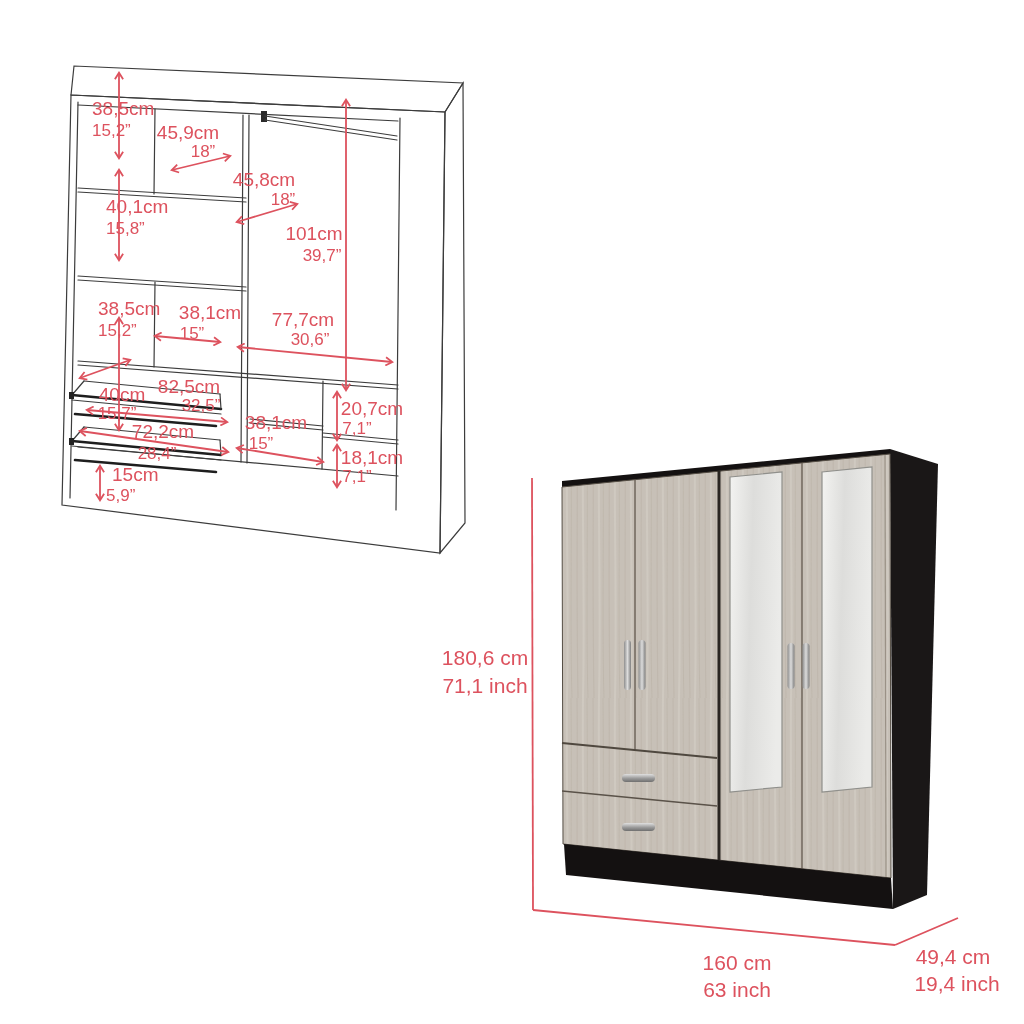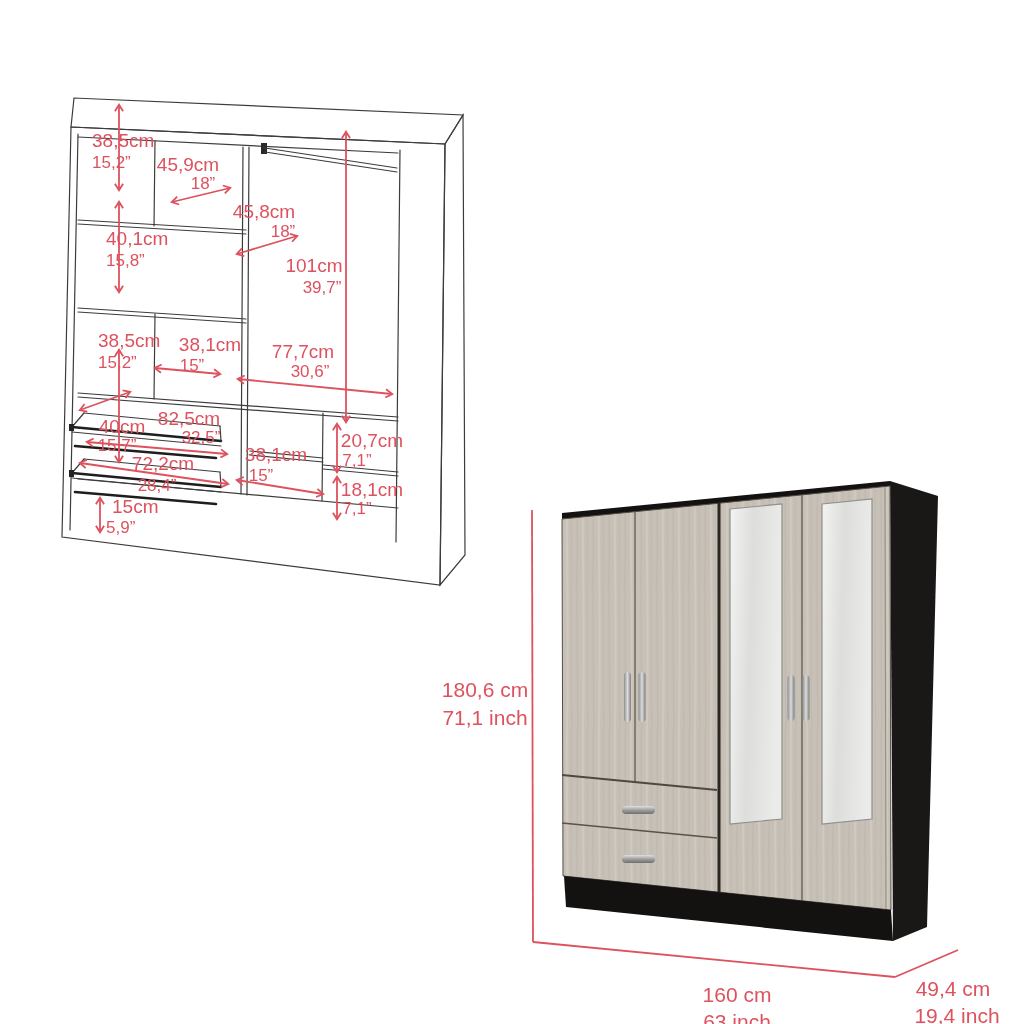--- a/index.html
+++ b/index.html
@@ -1,20 +1,20 @@
 <!DOCTYPE html>
 <html><head>
 <meta charset="utf-8">
 <style>
   html,body{margin:0;padding:0;}
   body{
     width:1024px;height:1024px;background:#ffffff;position:relative;overflow:hidden;
     font-family:"Liberation Sans", sans-serif;
   }
-  .sheet{position:absolute;inset:0;margin-top:32px;}
+  .sheet{position:absolute;inset:0;}
   svg{position:absolute;}
   #wireframe-svg{left:58px;top:42px;}
   #product-svg{left:430px;top:438px;}
   .dimtxt{fill:#dd525e;font-family:"Liberation Sans",sans-serif;}
   .wf-dim{font-size:19px;}
   .wf-dim-s{font-size:17px;}
   .pr-dim{font-size:21px;}
   .wfline{stroke:#3c3c3c;stroke-width:1.2;fill:none;stroke-linecap:round;}
   .wfthick{stroke:#1e1e1e;stroke-width:2.6;fill:none;stroke-linecap:round;}
   .redline{stroke:#dd525e;stroke-width:1.8;fill:none;}

